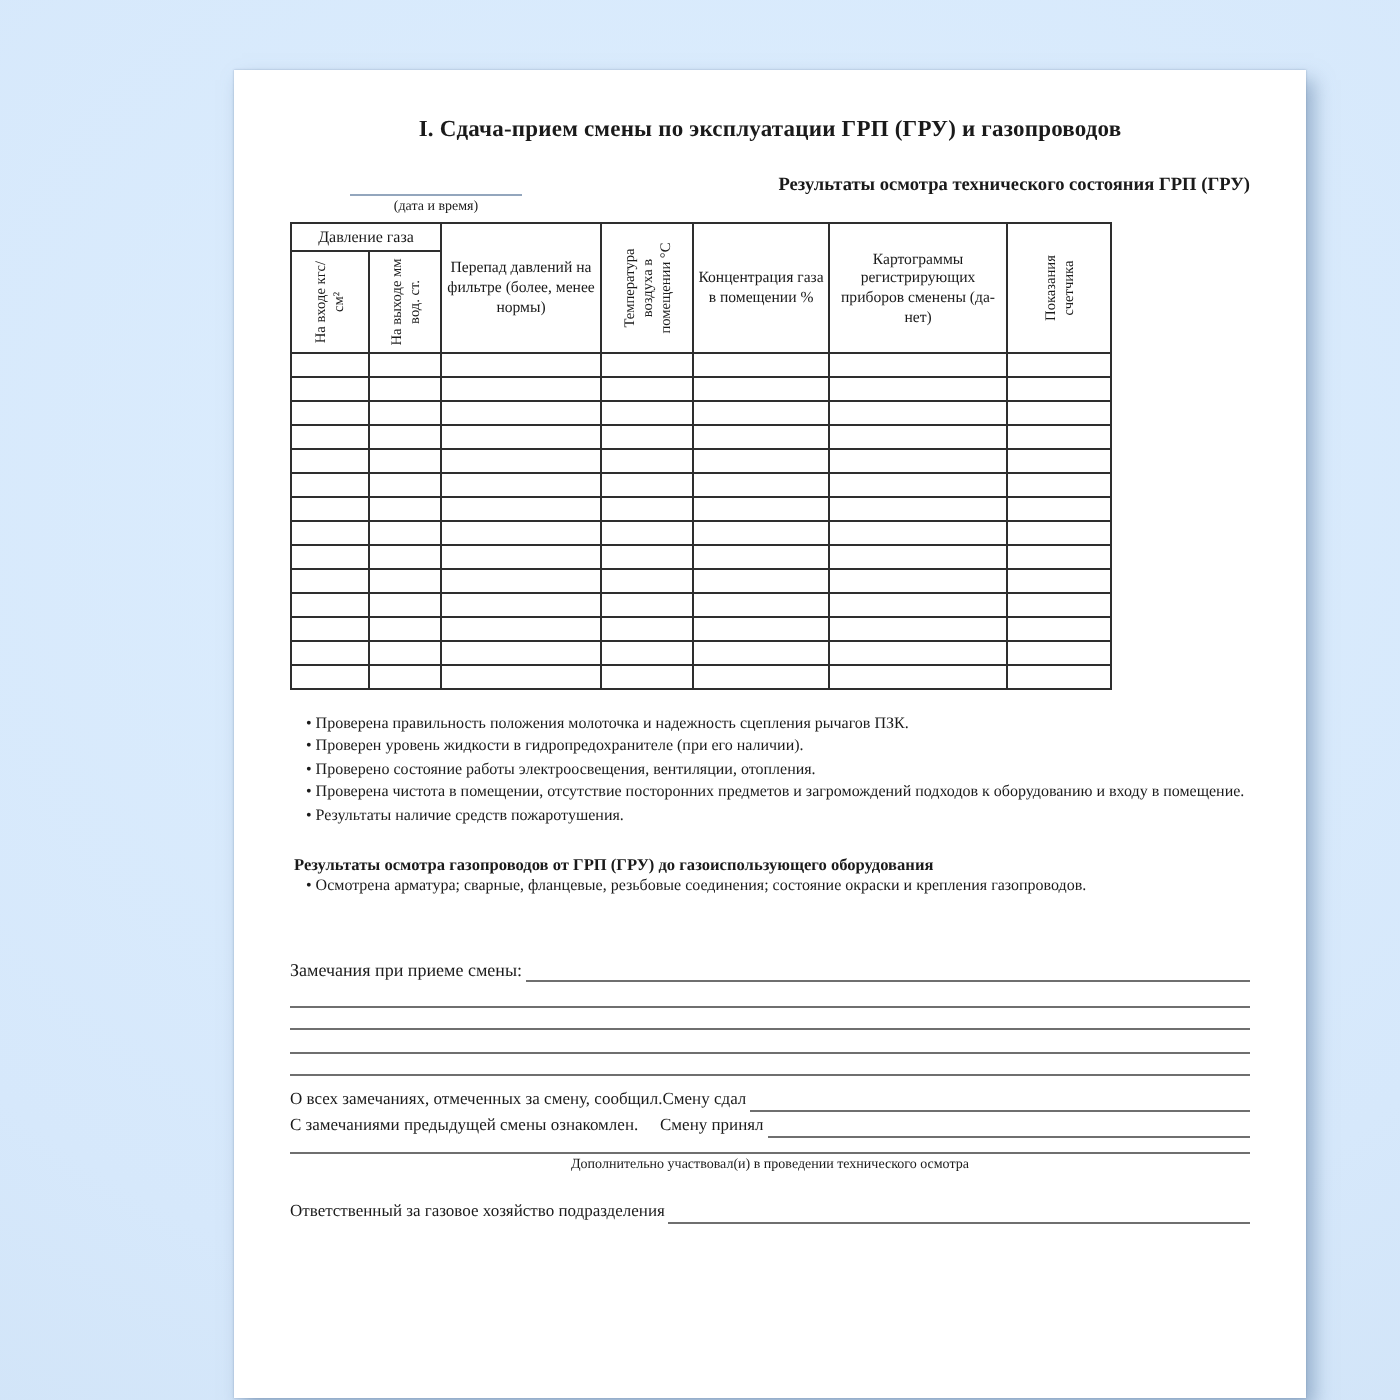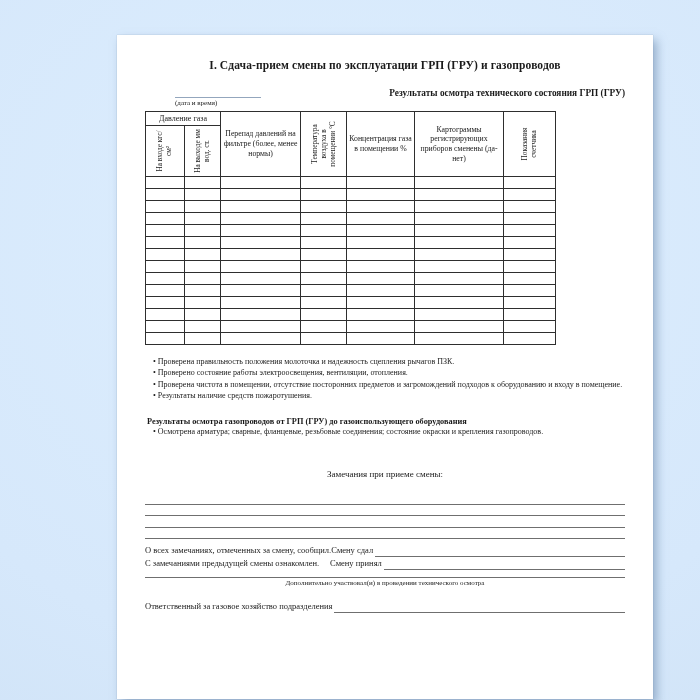--- a/index.html
+++ b/index.html
@@ -16,42 +16,42 @@
     position:absolute;left:117px;top:14px;width:536px;height:664px;
     background:var(--paper);
     box-shadow:4px 5px 9px rgba(99,129,166,0.55), 0 0 1px rgba(120,140,170,0.6);
     padding:24px 28px 0 28px;
     margin-top:21px;
   }
   .title{font-size:11.5px;font-weight:bold;text-align:center;letter-spacing:.1px;}
   .subhead{display:flex;align-items:flex-end;margin-top:15px;}
   .dateblock{width:118px;margin-left:30px;flex:0 0 auto;}
   .dateline{width:86px;height:12px;border-bottom:1.5px solid var(--soft);}
-  .datecap{width:86px;font-size:7px;margin-top:1px;}
+  .datecap{width:86px;text-align:center;font-size:7px;margin-top:1px;}
   .sectionhead{flex:1;text-align:right;font-size:9.3px;font-weight:bold;padding-bottom:9px;}
   table.grid{border-collapse:collapse;table-layout:fixed;width:410px;margin-top:4px;}
   table.grid, table.grid th, table.grid td{border:1px solid var(--grid);}
   table.grid{border-width:1.5px;}
   th{font-weight:normal;vertical-align:middle;text-align:center;}
   .h-top{font-size:8px;height:14px;padding:0 1px;}
   .hcell{display:block;font-size:7.8px;line-height:1.25;padding:1px 2px;}
   .vwrap{display:block;position:relative;height:50px;width:100%;}
   .vwrap.tall{height:64px;}
   .vtext{
     position:absolute;left:50%;top:50%;
     transform:translate(-50%,-50%) rotate(-90deg);
     width:48px;font-size:7.3px;line-height:1.2;text-align:center;
   }
   .vwrap.tall .vtext{width:62px;}
   tbody td{height:12px;padding:0;}
   .checklist{margin-top:11px;}
   .bullet{font-size:8px;line-height:11.4px;text-indent:8px;text-align:justify;}
   .pipe-head{margin-top:15px;font-size:8.3px;font-weight:bold;text-indent:2px;}
   .remarks{margin-top:31px;}
-  .remark-row{display:flex;align-items:center;font-size:9px;line-height:13px;flex-direction:column;}
+  .remark-row{display:flex;align-items:flex-start;font-size:9px;line-height:13px;}
   .remark-label{white-space:nowrap;flex:0 0 auto;}
   .fill{flex:1 1 auto;border-bottom:1px solid var(--blank);height:12px;margin-left:2px;}
   .blankline{height:11.5px;border-bottom:1px solid var(--blank);}
   .signoff{margin-top:5px;}
   .srow{display:flex;align-items:center;font-size:8.5px;line-height:13px;}
   .sleft{flex:0 0 185px;white-space:nowrap;}
   .slabel{flex:0 0 auto;white-space:nowrap;}
   .additional{margin-top:7px;}
   .addline{border-top:1px solid var(--blank);}
   .addcap{text-align:center;font-size:7px;margin-top:1px;}
@@ -245,20 +245,21 @@
             <td></td>
             <td></td>
             <td></td>
             <td></td>
           </tr>
         </tbody>
     </table>
 
     <div class="checklist" id="checklist">
         <p class="bullet">• Проверена правильность положения молоточка и надежность сцепления рычагов ПЗК.</p>
+        <p class="bullet">• Проверен уровень жидкости в гидропредохранителе (при его наличии).</p>
         <p class="bullet">• Проверено состояние работы электроосвещения, вентиляции, отопления.</p>
         <p class="bullet">• Проверена чистота в помещении, отсутствие посторонних предметов и загромождений подходов к оборудованию и входу в помещение.</p>
         <p class="bullet">• Результаты наличие средств пожаротушения.</p>
       </div>
 
     <div class="pipe-head">Результаты осмотра газопроводов от ГРП (ГРУ) до газоиспользующего оборудования</div>
     <div class="checklist" id="pipelist" style="margin-top:0;">
         <p class="bullet">• Осмотрена арматура; сварные, фланцевые, резьбовые соединения; состояние окраски и крепления газопроводов.</p>
       </div>
 

